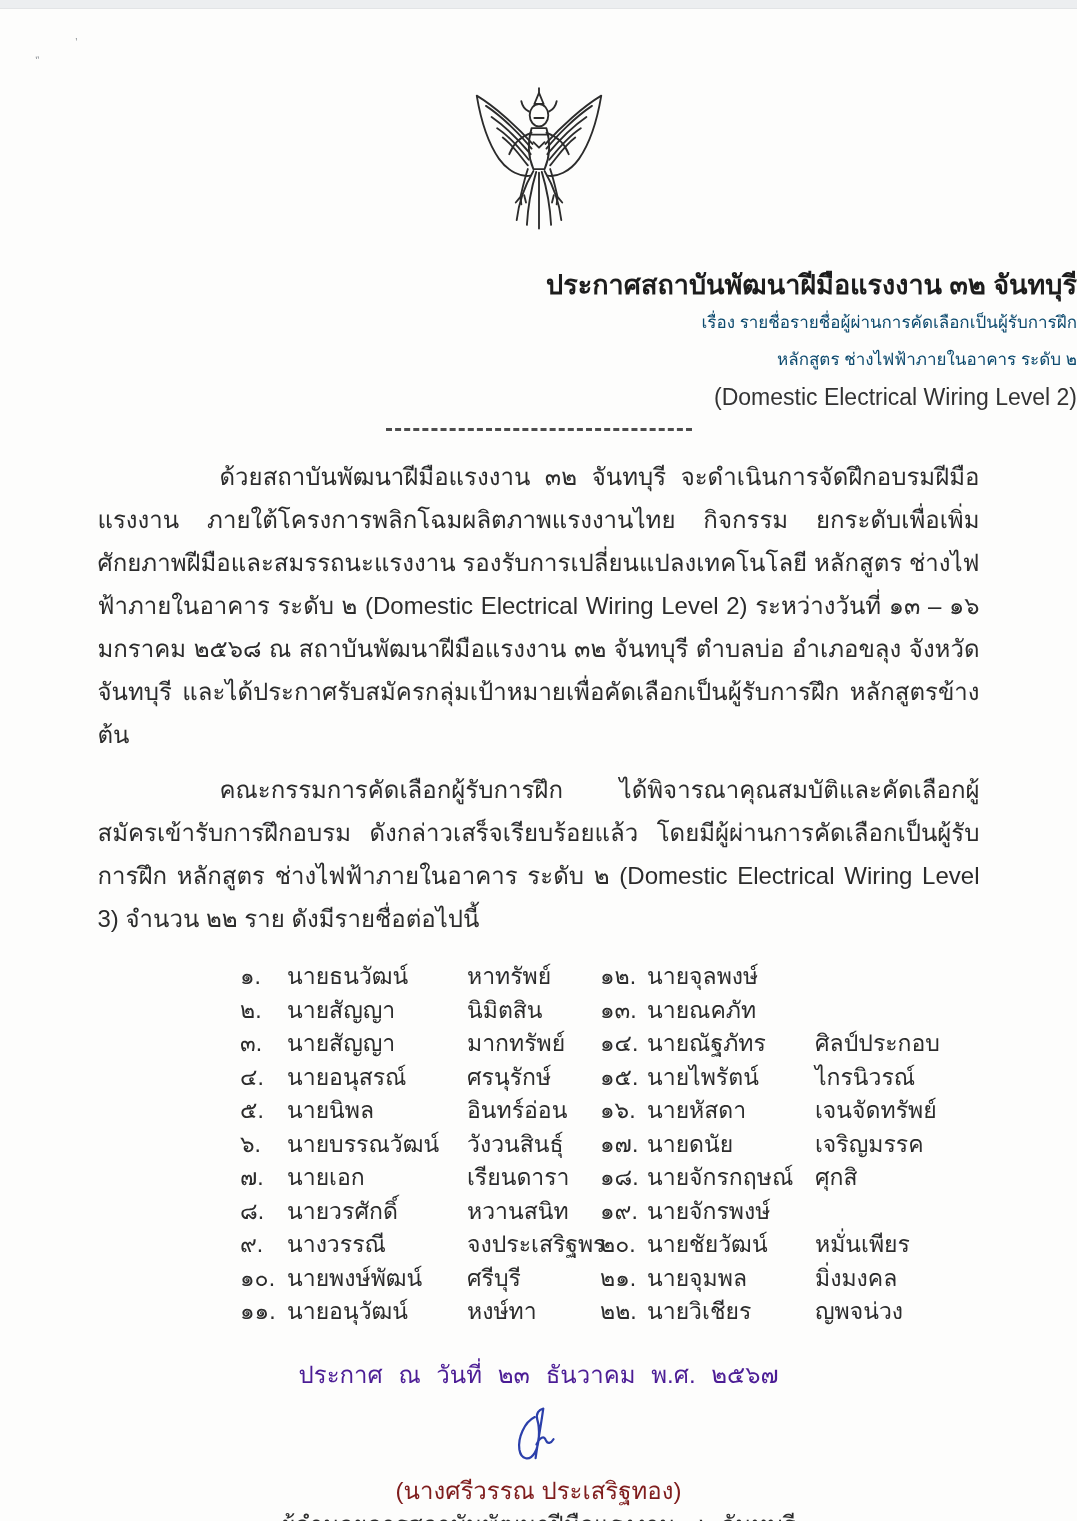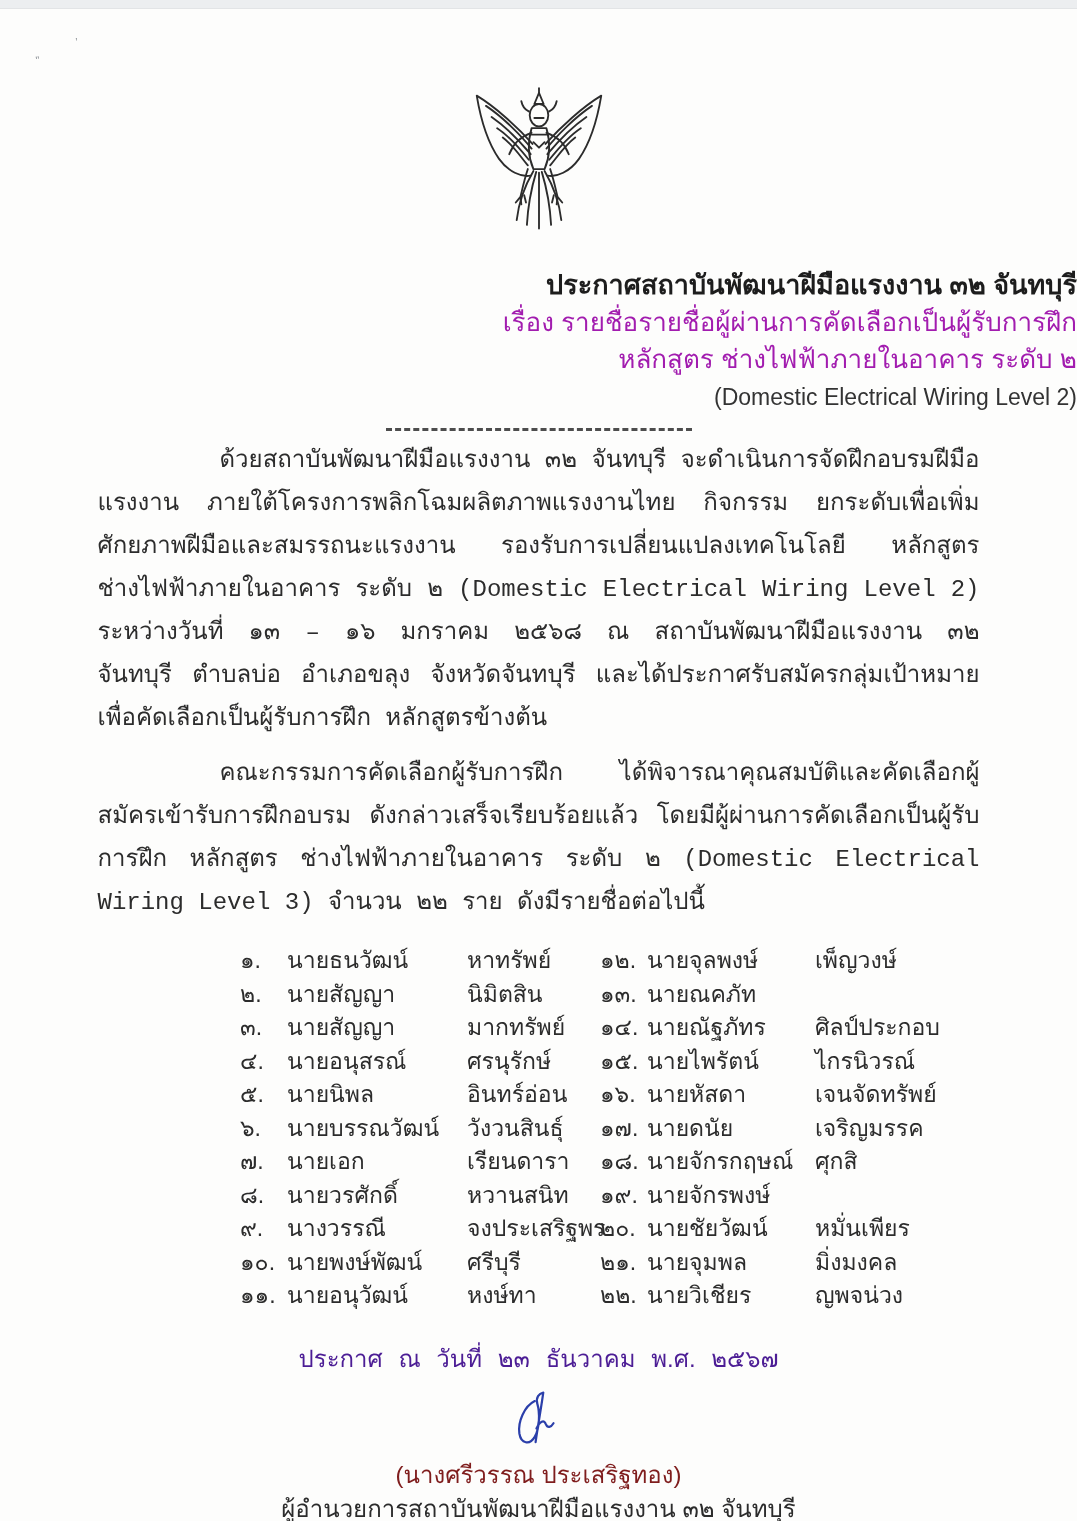--- a/index.html
+++ b/index.html
@@ -18,25 +18,25 @@
     background:#eceef0; border-bottom:1px solid #e2e4e6;
   }
   .pen-mark { position:absolute; color:#8a8f94; font-size:11px; transform:rotate(-12deg); }
   .pen-mark.m1 { left:76px; top:36px; }
   .pen-mark.m2 { left:36px; top:54px; }
 
   .emblem-wrap { padding-top:84px; text-align:center; }
 
   .title-block { text-align:right; margin-top:6px; }
   .title-line1 { font-size:27px; font-weight:bold; color:#1d1d1d; line-height:38px; }
-  .title-line2, .title-line3 { font-size:26px; color:#a21caf; line-height:37px; }
+  .title-line2, .title-line3 { font-size:17px; color:#0c4a6e; line-height:37px; }
   .title-line4 { font-size:23px; color:#333; line-height:34px; margin-top:2px;padding-left:32px; }
   .divider { width:306px; margin:14px auto 0; border-top:3px dashed #4d4d4d; }
 
-  .body-text { width:882px; margin:8px auto 0;font-family:Liberation Mono, monospace; }
+  .body-text { width:882px; margin:24px auto 0; }
   .body-text p {
     font-size:24px; line-height:43px; color:#2c2c2c;
     text-align:justify; text-indent:122px;
   }
   .body-text p + p { margin-top:12px; }
 
   .trainee-list { margin:20px 0 0 240px; }
   .trainee-row {
     display:grid;
     grid-template-columns:47px 180px 133px 47px 168px auto;
@@ -106,21 +106,20 @@
     <p>คณะกรรมการคัดเลือกผู้รับการฝึก ได้พิจารณาคุณสมบัติและคัดเลือกผู้สมัครเข้ารับการฝึกอบรม ดังกล่าวเสร็จเรียบร้อยแล้ว โดยมีผู้ผ่านการคัดเลือกเป็นผู้รับการฝึก หลักสูตร ช่างไฟฟ้าภายในอาคาร ระดับ ๒ (Domestic Electrical Wiring Level 3) จำนวน ๒๒ ราย ดังมีรายชื่อต่อไปนี้</p>
   </div>
 
   <div class="trainee-list">
       <div class="trainee-row">
       <span>๑.</span>
       <span>นายธนวัฒน์</span>
       <span>หาทรัพย์</span>
       <span>๑๒.</span>
       <span>นายจุลพงษ์</span>
-      <span>เพ็ญวงษ์</span>
     </div>
       <div class="trainee-row">
       <span>๒.</span>
       <span>นายสัญญา</span>
       <span>นิมิตสิน</span>
       <span>๑๓.</span>
       <span>นายณคภัท</span>
     </div>
       <div class="trainee-row">
       <span>๓.</span>

